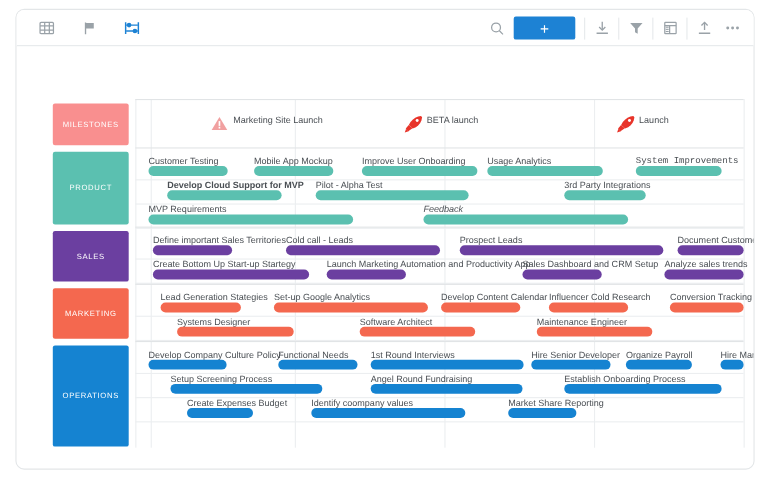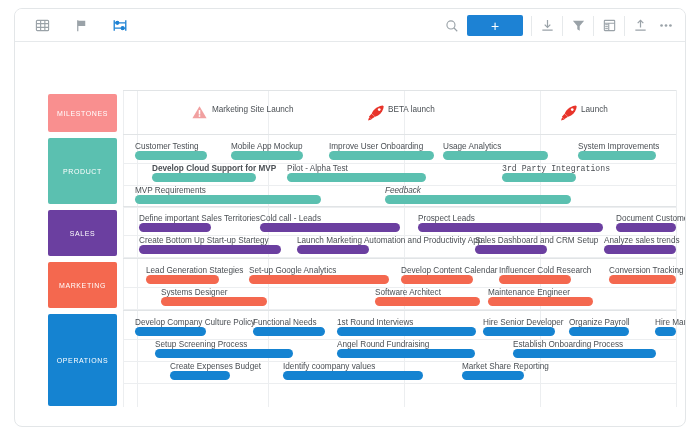--- a/index.html
+++ b/index.html
@@ -298,33 +298,33 @@
           <div class="task-bar" style="width: 72px; background: rgb(91, 192, 176);"></div>
         </div>
         <div class="task" style="left: 314px; top: 51px; width: 105px; height: 19px;">
           <div class="task-label">Improve User Onboarding</div>
           <div class="task-bar" style="width: 105px; background: rgb(91, 192, 176);"></div>
         </div>
         <div class="task" style="left: 428px; top: 51px; width: 105px; height: 19px;">
           <div class="task-label">Usage Analytics</div>
           <div class="task-bar" style="width: 105px; background: rgb(91, 192, 176);"></div>
         </div>
-        <div class="task" style="left: 563px; top: 51px; width: 78px; height: 19px;">
+        <div class="task" style="left: 563px; top: 51px; width: 78px; height: 19px; font-family: Liberation Mono, monospace;">
           <div class="task-label">System Improvements</div>
           <div class="task-bar" style="width: 78px; background: rgb(91, 192, 176);"></div>
         </div>
         <div class="task" style="left: 137px; top: 73px; width: 104px; height: 19px; font-weight: bold;">
           <div class="task-label">Develop Cloud Support for MVP</div>
           <div class="task-bar" style="width: 104px; background: rgb(91, 192, 176);"></div>
         </div>
         <div class="task" style="left: 272px; top: 73px; width: 139px; height: 19px;">
           <div class="task-label">Pilot - Alpha Test</div>
           <div class="task-bar" style="width: 139px; background: rgb(91, 192, 176);"></div>
         </div>
-        <div class="task" style="left: 487px; top: 73px; width: 74px; height: 19px; font-family: Liberation Mono, monospace;">
+        <div class="task" style="left: 498px; top: 73px; width: 74px; height: 19px;">
           <div class="task-label">3rd Party Integrations</div>
           <div class="task-bar" style="width: 74px; background: rgb(91, 192, 176);"></div>
         </div>
         <div class="task" style="left: 120px; top: 95px; width: 186px; height: 19px;">
           <div class="task-label">MVP Requirements</div>
           <div class="task-bar" style="width: 186px; background: rgb(91, 192, 176);"></div>
         </div>
         <div class="task" style="left: 370px; top: 95px; width: 186px; height: 19px; font-style: italic;">
           <div class="task-label">Feedback</div>
           <div class="task-bar" style="width: 186px; background: rgb(91, 192, 176);"></div>
@@ -378,21 +378,21 @@
           <div class="task-bar" style="width: 72px; background: rgb(244, 104, 79);"></div>
         </div>
         <div class="task" style="left: 594px; top: 175px; width: 67px; height: 19px;">
           <div class="task-label">Conversion Tracking</div>
           <div class="task-bar" style="width: 67px; background: rgb(244, 104, 79);"></div>
         </div>
         <div class="task" style="left: 146px; top: 197px; width: 106px; height: 19px;">
           <div class="task-label">Systems Designer</div>
           <div class="task-bar" style="width: 106px; background: rgb(244, 104, 79);"></div>
         </div>
-        <div class="task" style="left: 312px; top: 197px; width: 105px; height: 19px; margin-left: 48px;">
+        <div class="task" style="left: 312px; top: 197px; width: 105px; height: 19px;">
           <div class="task-label">Software Architect</div>
           <div class="task-bar" style="width: 105px; background: rgb(244, 104, 79);"></div>
         </div>
         <div class="task" style="left: 473px; top: 197px; width: 105px; height: 19px;">
           <div class="task-label">Maintenance Engineer</div>
           <div class="task-bar" style="width: 105px; background: rgb(244, 104, 79);"></div>
         </div>
         <div class="task" style="left: 120px; top: 227px; width: 71px; height: 19px;">
           <div class="task-label">Develop Company Culture Policy</div>
           <div class="task-bar" style="width: 71px; background: rgb(21, 131, 209);"></div>

